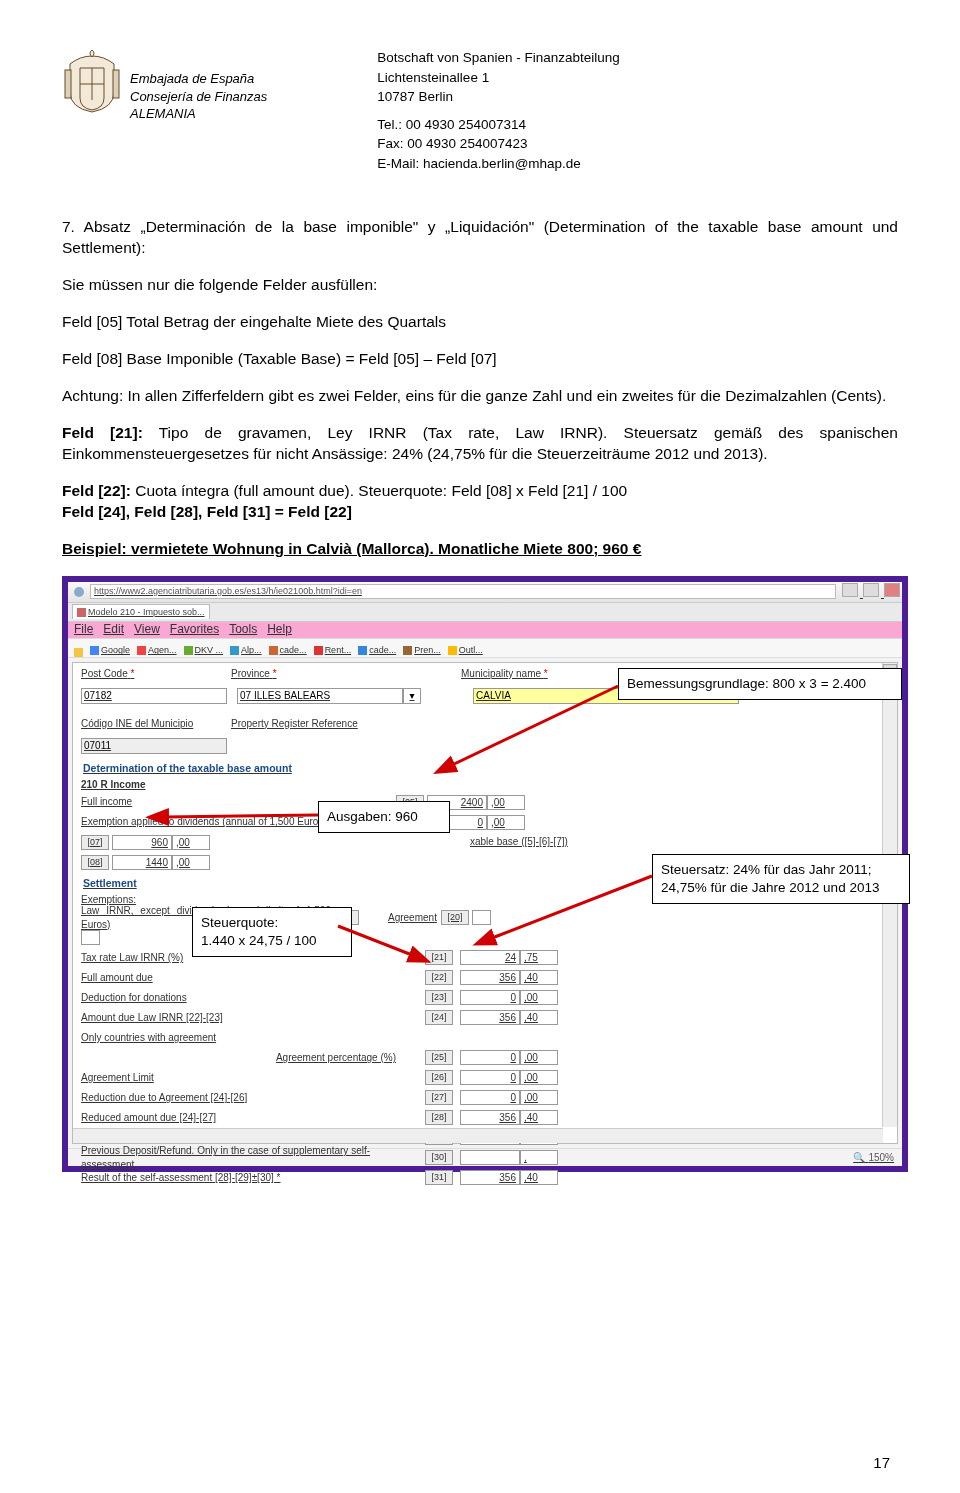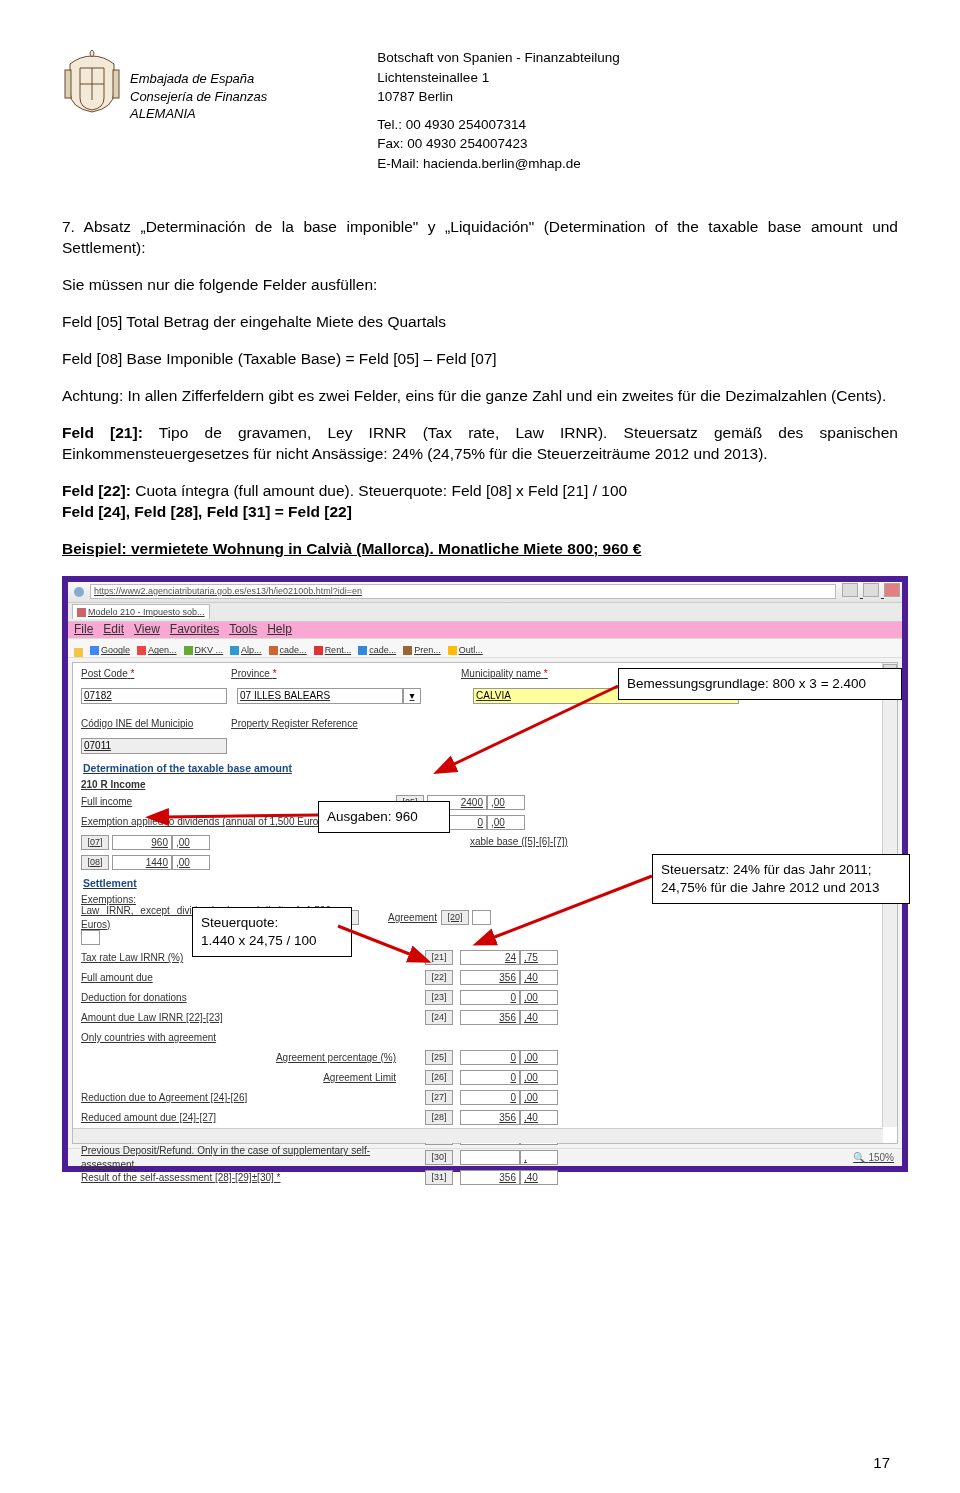--- a/index.html
+++ b/index.html
@@ -253,21 +253,21 @@
                 <span class="l" style="text-align:left">Only countries with agreement</span>
                 <span class="mid"></span>
               </div>
               <div class="nrow">
                 <span class="l" style="text-align:right">Agreement percentage (%)</span>
                 <span class="mid"><span class="lnum">[25]</span></span>
                 <span class="nfield">0</span>
                 <span class="nfieldc">,00</span>
               </div>
               <div class="nrow">
-                <span class="l" style="text-align:right">Agreement Limit</span>
+                <span class="l" style="text-align:left">Agreement Limit</span>
                 <span class="mid"><span class="lnum">[26]</span></span>
                 <span class="nfield">0</span>
                 <span class="nfieldc">,00</span>
               </div>
               <div class="nrow">
                 <span class="l" style="text-align:left">Reduction due to Agreement [24]-[26]</span>
                 <span class="mid"><span class="lnum">[27]</span></span>
                 <span class="nfield">0</span>
                 <span class="nfieldc">,00</span>
               </div>

